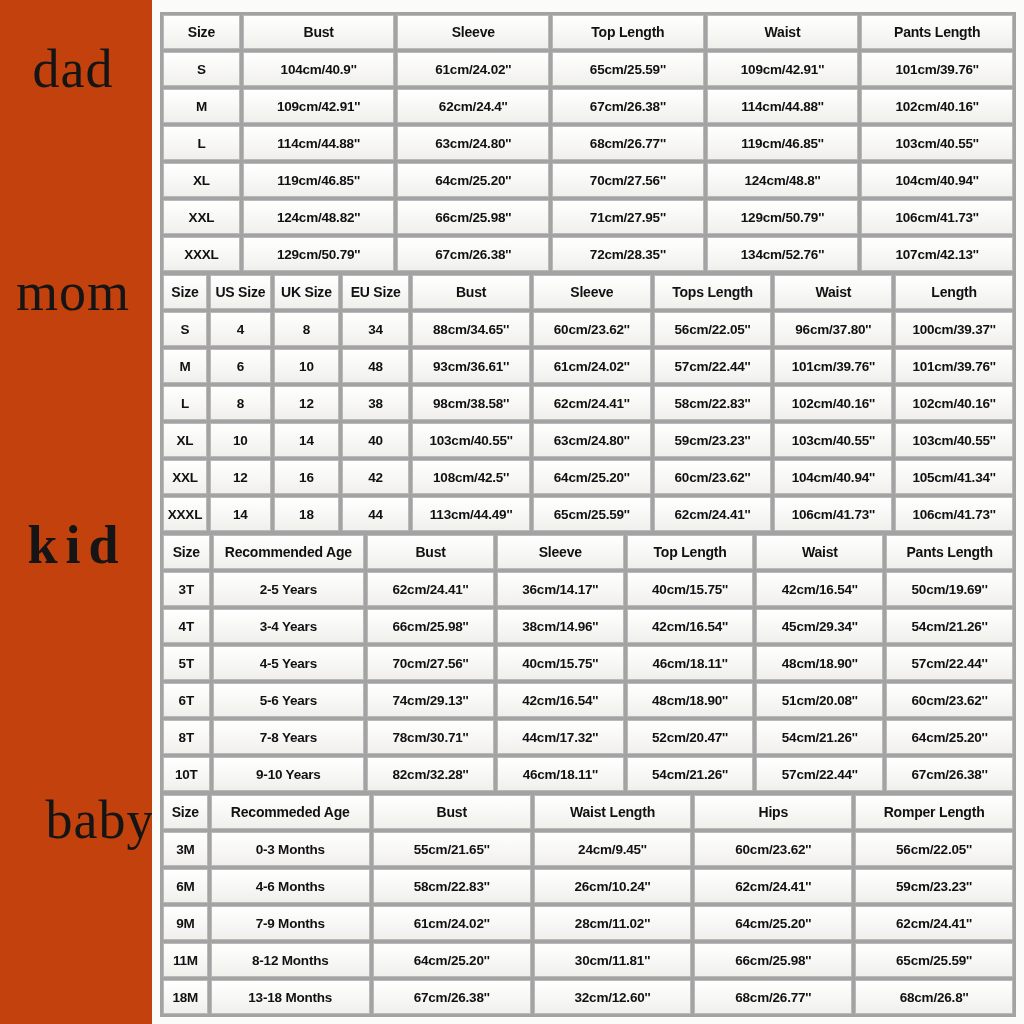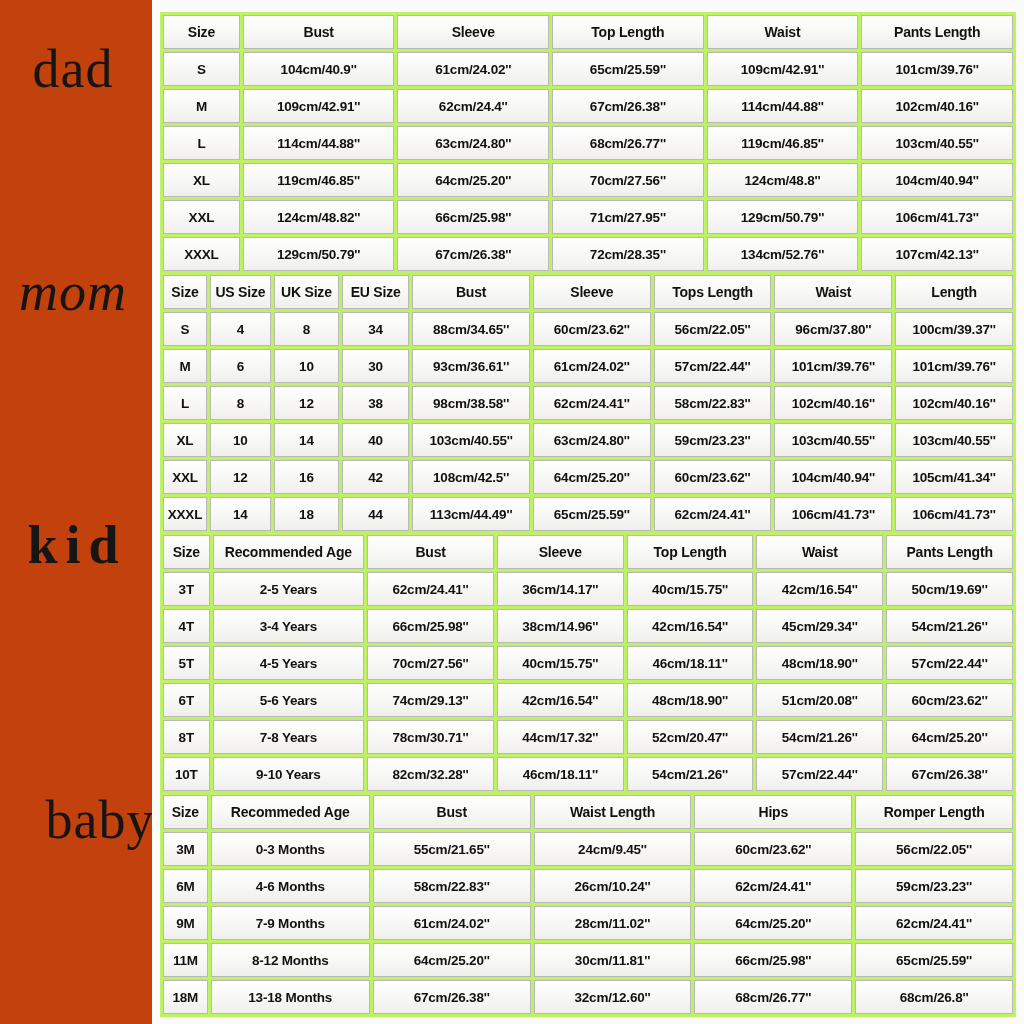--- a/index.html
+++ b/index.html
@@ -42,28 +42,28 @@
     width: 146px;
     text-align: center;
     font-family: "Liberation Serif", serif;
     font-weight: 400;
     color: #151515;
     font-size: 54px;
     line-height: 1;
     white-space: nowrap;
   }
   .group-label.dad  { top: 42px;  letter-spacing: 1px; }
-  .group-label.mom  { top: 265px; letter-spacing: 1px; font-style: italic; }
+  .group-label.mom  { top: 265px; letter-spacing: 1px; }
   .group-label.kid  { top: 518px; letter-spacing: 8px; text-indent: 8px; font-weight: bold; }
   .group-label.baby { top: 793px; letter-spacing: 1px; padding-left: 27px; }
 
   .table-block {
     position: absolute;
     box-sizing: border-box;
-    background: #bef264;
+    background: #a3a3a3;
   }
   .table-block.t-dad  { left: 160px; top: 12px;  width: 856px; }
   .table-block.t-mom  { left: 160px; top: 272px; width: 856px; }
   .table-block.t-kid  { left: 160px; top: 532px; width: 856px; }
   .table-block.t-baby { left: 160px; top: 792px; width: 856px; }
 
   table.size-table {
     border-collapse: separate;
     border-spacing: 3px 3px;
     width: 100%;
@@ -228,21 +228,21 @@
           <td>88cm/34.65''</td>
           <td>60cm/23.62''</td>
           <td>56cm/22.05''</td>
           <td>96cm/37.80''</td>
           <td>100cm/39.37''</td>
         </tr>
         <tr>
           <td>M</td>
           <td>6</td>
           <td>10</td>
-          <td>30</td>
+          <td>48</td>
           <td>93cm/36.61''</td>
           <td>61cm/24.02''</td>
           <td>57cm/22.44''</td>
           <td>101cm/39.76''</td>
           <td>101cm/39.76''</td>
         </tr>
         <tr>
           <td>L</td>
           <td>8</td>
           <td>12</td>

